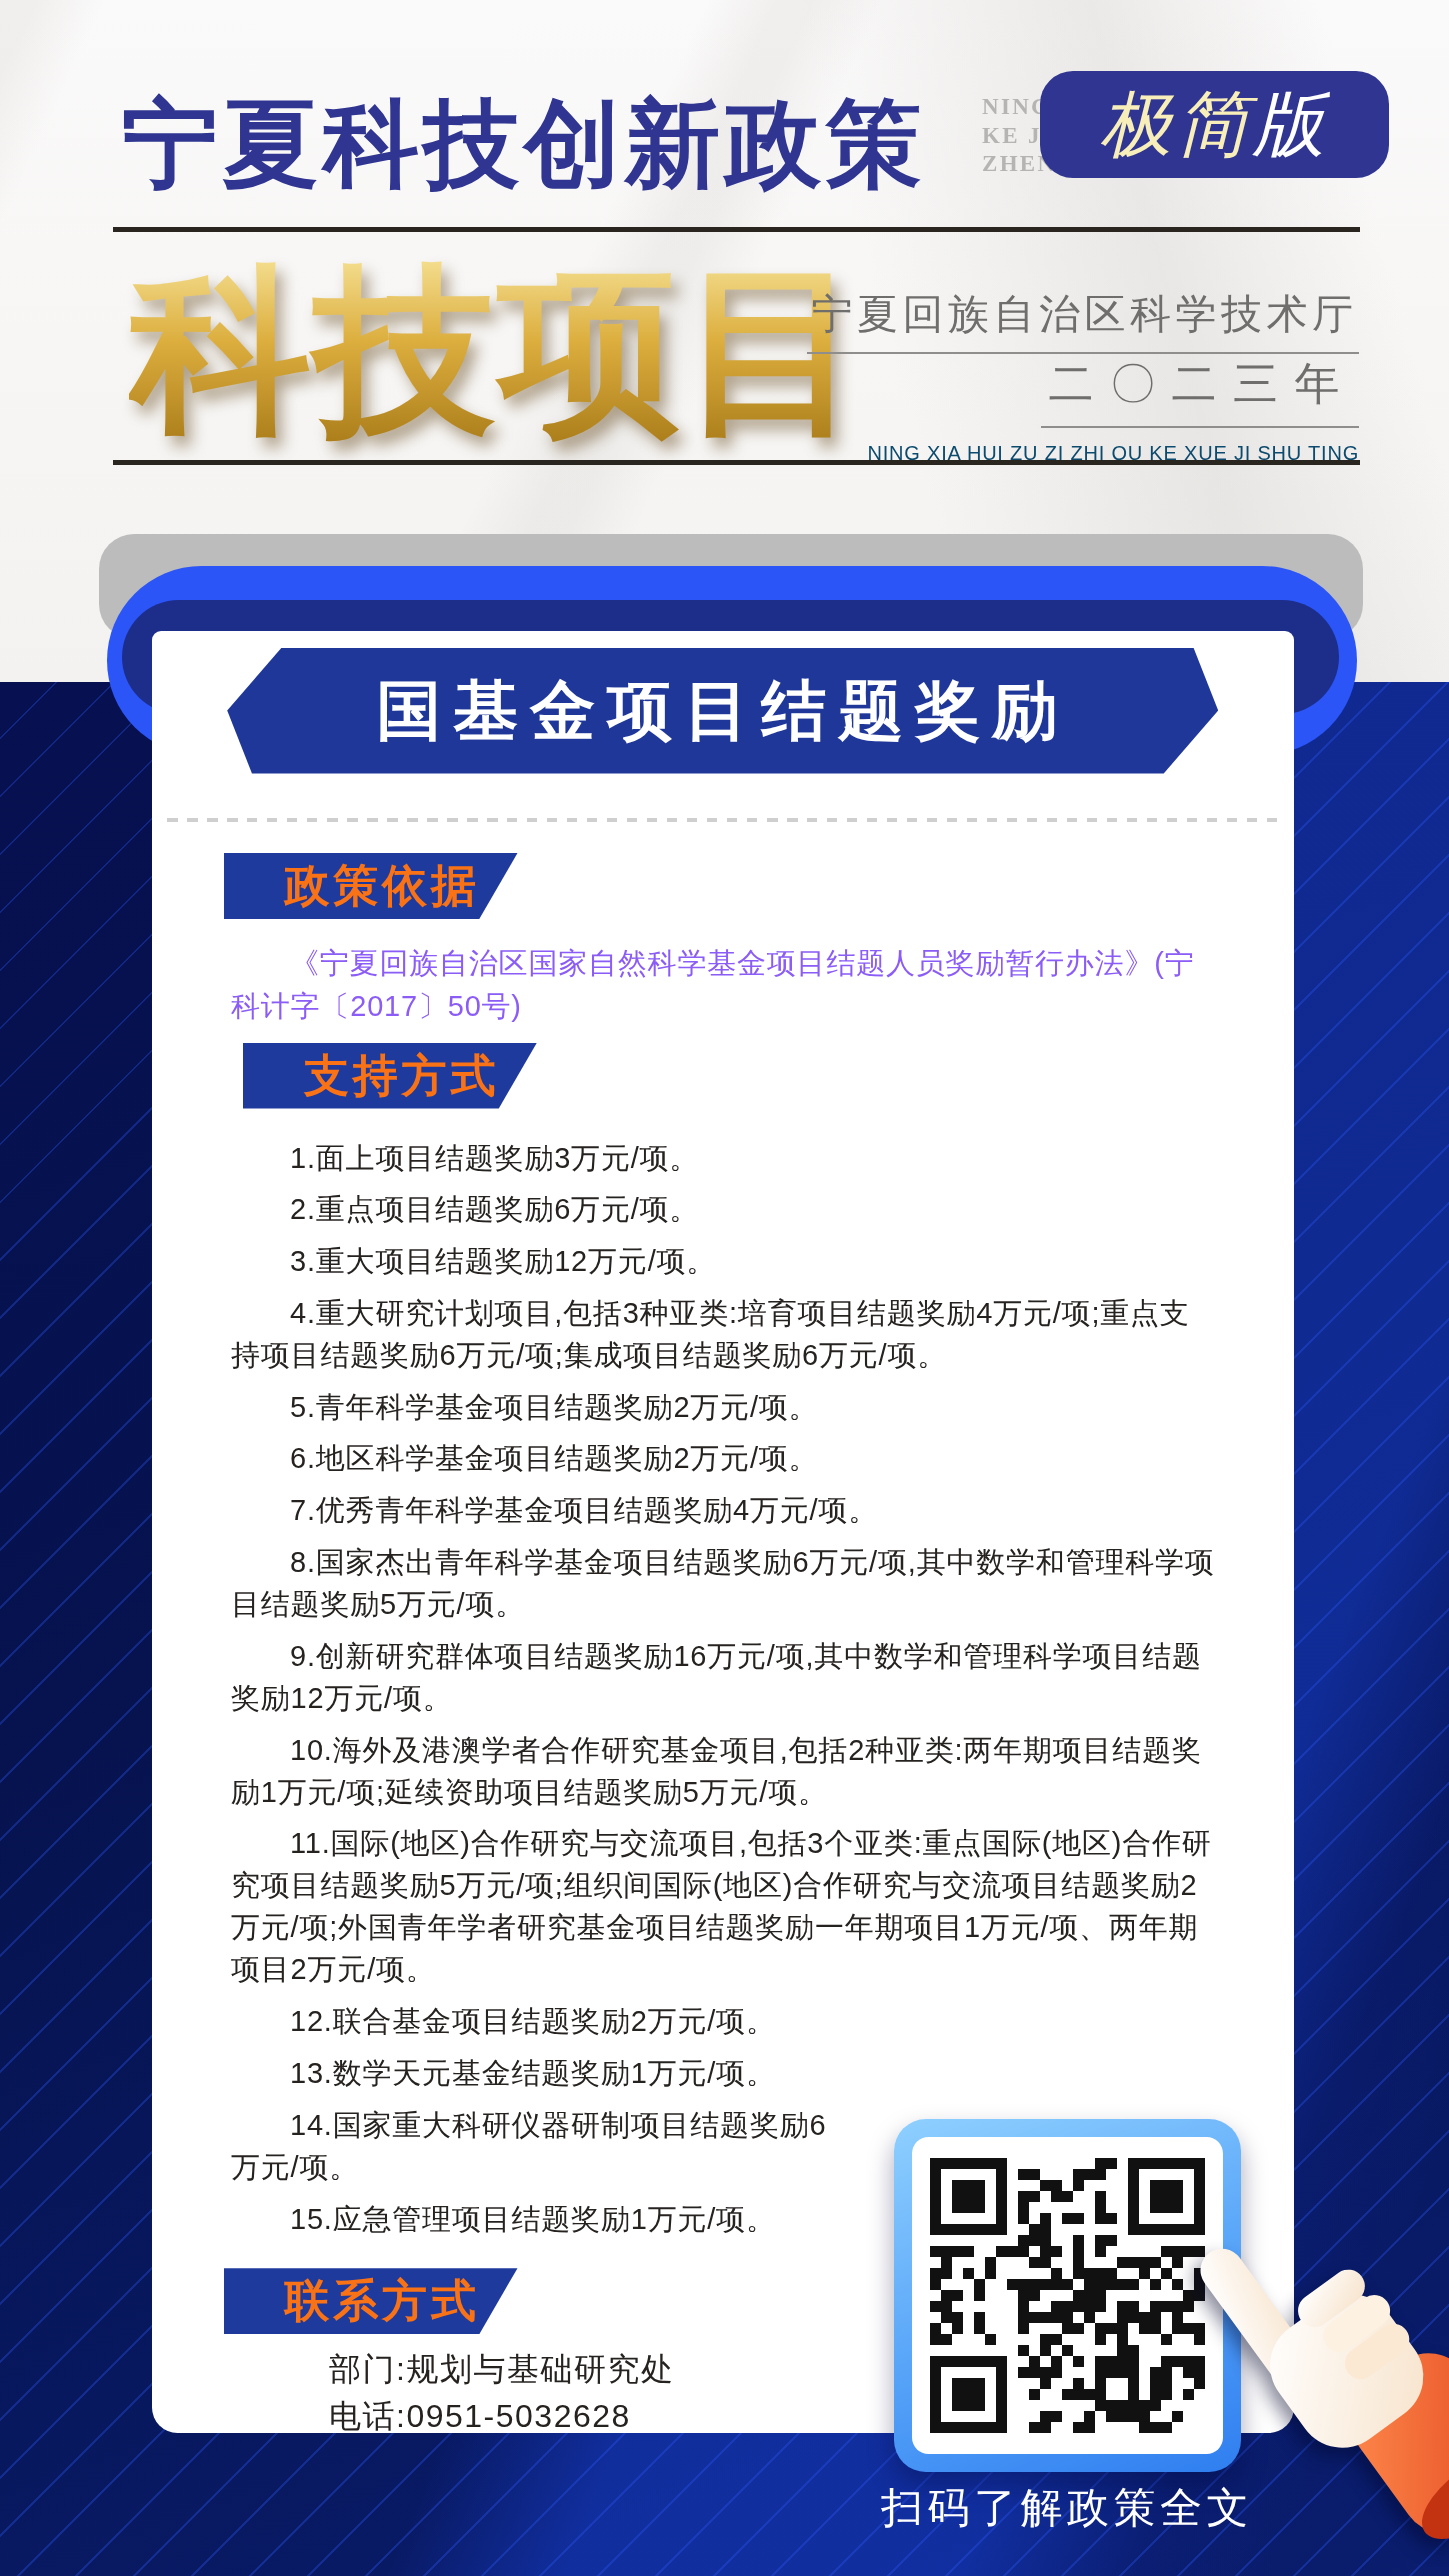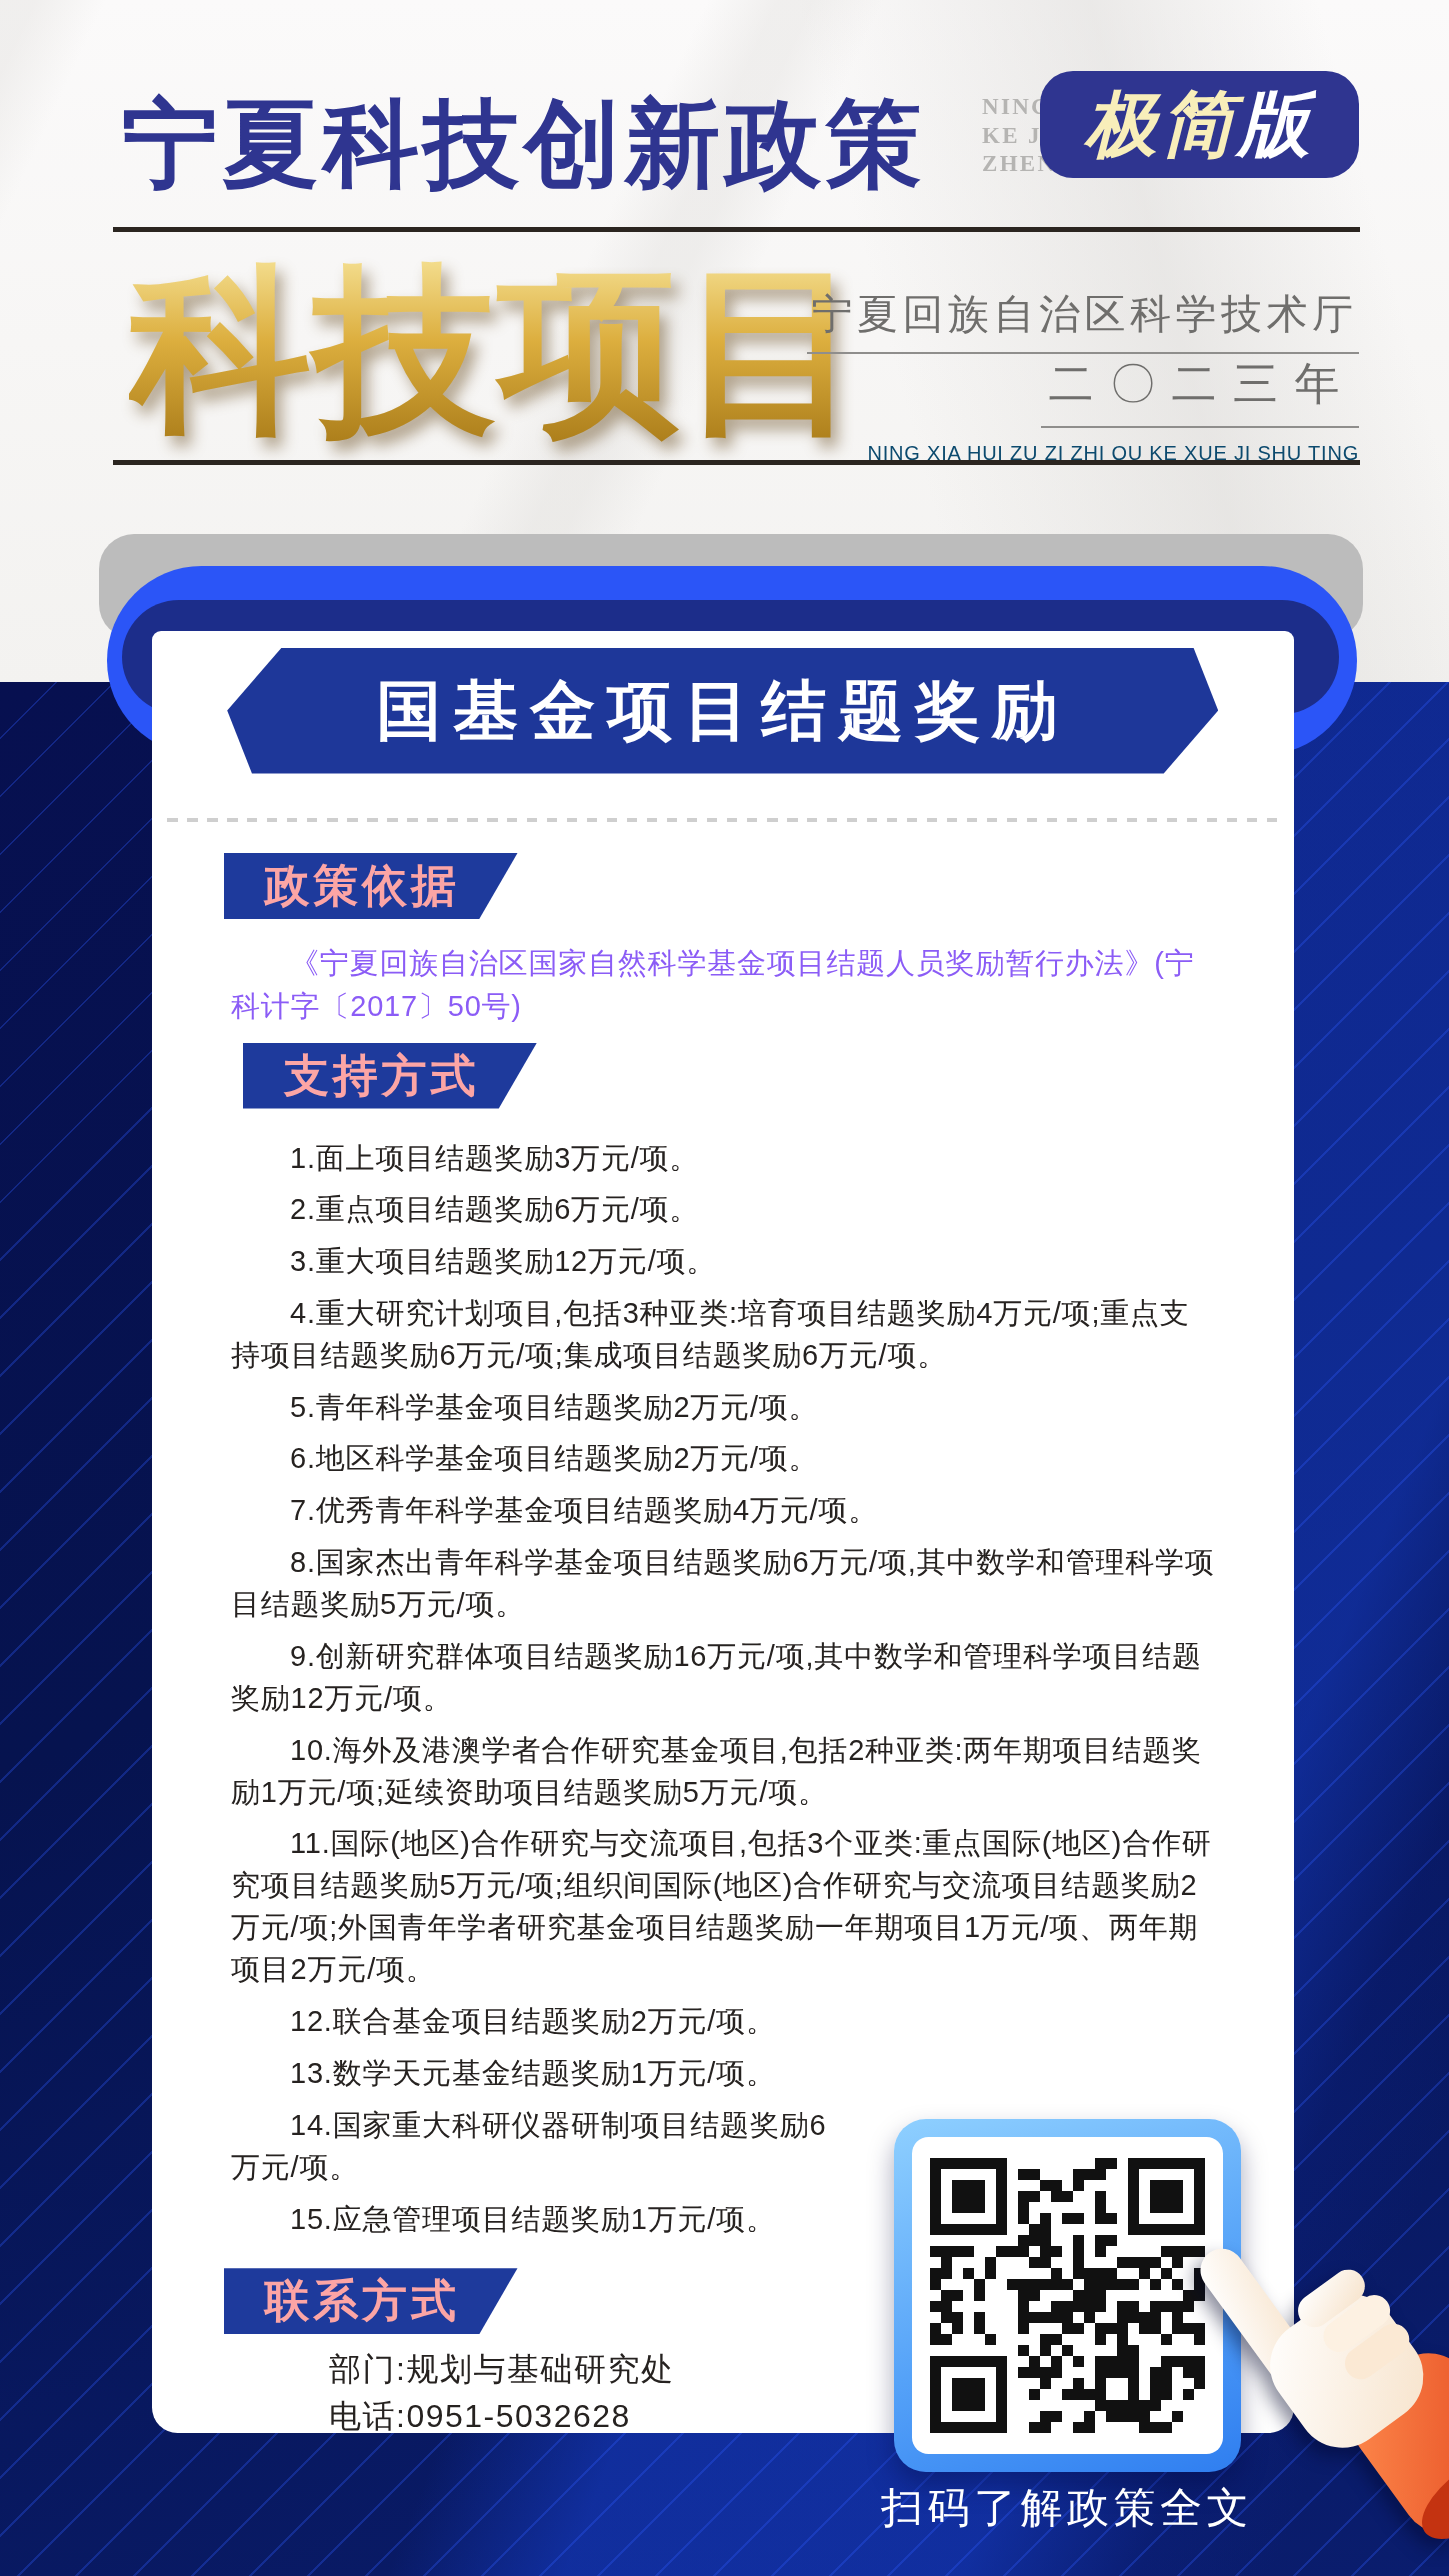--- a/index.html
+++ b/index.html
@@ -19,23 +19,23 @@
       linear-gradient(160deg,#071050 0%, #06134f 45%, #0a1d6e 100%); }
   .navy-bg::after { content:""; position:absolute; inset:0;
     background:repeating-linear-gradient(135deg, transparent 0 39px, rgba(45,90,255,.55) 39px 41px);
     opacity:.55; }
 
   
   .page-title { position:absolute; left:122px; top:81px; font-family:"Liberation Serif","DejaVu Serif",serif;
     font-size:96px; font-weight:700; color:#2f3590; letter-spacing:4.5px; white-space:nowrap; }
   .title-pinyin { position:absolute; left:982px; top:93px; color:#b5b4b2; font-weight:700;
     font-size:23px; line-height:28.5px; letter-spacing:2.3px; font-family:"Liberation Serif","DejaVu Serif",serif; }
-  .minimal-badge { position:absolute; left:1040px; top:71px; width:319px; height:107px; background:#2f3590;
+  .minimal-badge { position:absolute; left:1040px; top:71px; width:349px; height:107px; background:#2f3590;
     border-radius:33px; display:flex; align-items:center; justify-content:center;
-    font-style:italic; font-weight:700; font-size:72px; letter-spacing:4.5px; }
+    font-style:italic; font-weight:400; font-size:72px; letter-spacing:4.5px; }
   .minimal-badge .em { color:#f8eeba; }
   .minimal-badge .rest { color:#ffffff; }
   .rule { position:absolute; left:113px; width:1247px; height:4.5px; background:#2b2520; }
   .rule-top { top:227px; } .rule-bottom { top:460px; }
   .gold-title-svg { position:absolute; left:129px; top:239px; filter:drop-shadow(7.5px 10.5px 7.5px rgba(90,60,10,.45)); }
   .meta { position:absolute; right:90px; top:267px; text-align:right; color:#6f6e6c; }
   .meta .year { display:inline-block; font-size:45px; letter-spacing:16.5px; padding:0 3px 12px 7.5px;
     border-bottom:2.3px solid #8f8e8c; font-family:"Liberation Serif","DejaVu Serif",serif; }
   .meta .org { display:inline-block; margin-top:19.5px; font-size:41px; letter-spacing:4.5px;
     padding:0 1.5px 10.5px 4.5px; border-bottom:2.3px solid #8f8e8c; }
@@ -50,21 +50,21 @@
   .card { position:absolute; left:152px; top:631px; width:1142px; height:1802px; background:#ffffff;
     border-radius:9px 9px 25.5px 25.5px; padding:0 79px; }
   .banner { margin:16.5px 0 0 -3.8px; width:991px; height:126px; background:#1e3799;
     clip-path:polygon(0 50%, 5.5% 0, 97.5% 0, 100% 50%, 94.5% 100%, 2.5% 100%);
     display:flex; align-items:center; justify-content:center;
     color:#fff; font-size:65px; font-weight:900; letter-spacing:12px; white-space:nowrap; }
   .dotted-line { margin:44px -64px 0; height:4.5px;
     background:repeating-linear-gradient(90deg,#cfcfcf 0 10.5px, transparent 10.5px 20px); }
   .section-label { margin-top:31px; margin-left:-7.5px; width:294px; height:66px; background:#1e3a9c;
     clip-path:polygon(0 0, 100% 0, 87% 100%, 0 100%);
-    color:#fca5a5; font-size:45px; font-weight:900; letter-spacing:3.8px; line-height:66px; padding-left:41px; }
+    color:#f97316; font-size:45px; font-weight:900; letter-spacing:3.8px; line-height:66px; padding-left:61px; }
   .label-support { margin-top:15px;margin-left:12px; }
   .label-contact { margin-top:28.5px; }
   .body-text { color:#8b5cf6; }
   .policy-basis-text { margin-top:22.5px; font-size:29px; line-height:43px; text-indent:59px; letter-spacing:0.8px; }
   .policy-list { margin-top:28px; }
   .policy-list p { font-size:29px; line-height:42px; text-indent:59px; letter-spacing:0.8px; margin-bottom:9.8px; color:#262220; }
   .policy-list p:nth-child(14), .policy-list p:nth-child(15) { max-width:623px; }
   .contact-block { margin-top:12px; }
   .contact-block p { font-size:32px; line-height:47px; padding-left:98px; letter-spacing:1.5px; color:#262220; }
 

